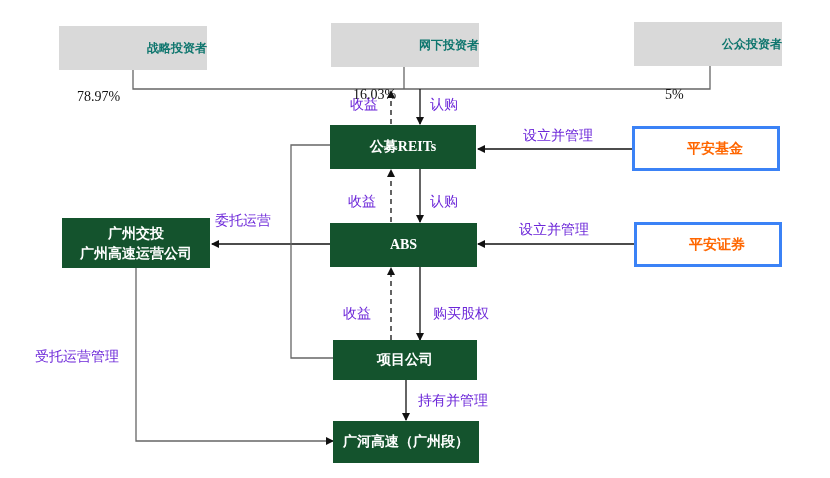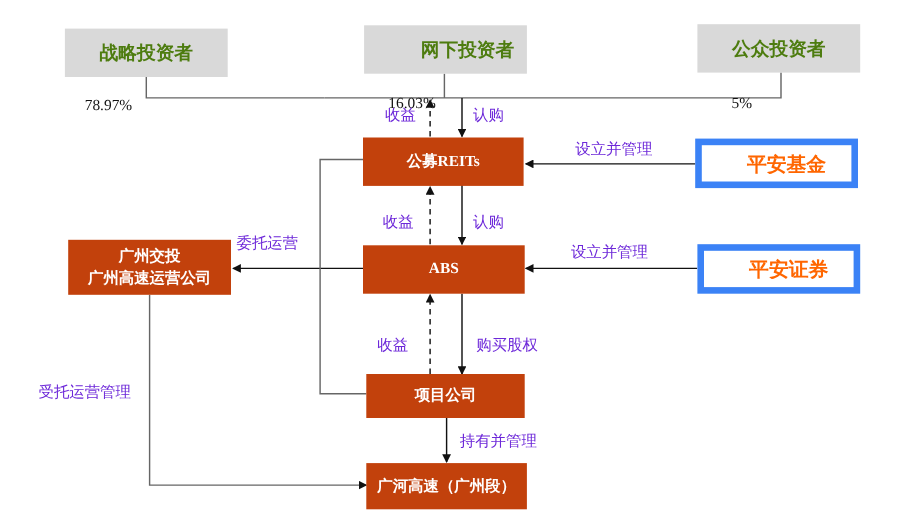--- a/index.html
+++ b/index.html
@@ -1,22 +1,22 @@
 <!DOCTYPE html>
 <html><head>
 <meta charset="utf-8">
 <style>
   html, body { margin:0; padding:0; background:#ffffff; }
   body { width:830px; height:478px; position:relative; overflow:hidden;
          font-family:"DejaVu Sans", "Liberation Sans", sans-serif; }
   .box { position:absolute; display:flex; align-items:center; justify-content:center;
          text-align:center; font-weight:bold; box-sizing:border-box; }
-  .grey { background:#d9d9d9; color:#4d7c0f; font-size:17px; }
-  .orange { background:#c2410c; color:#ffffff; font-size:14px; }
-  .outline { background:#ffffff; border:6px solid #3b82f6; color:#ff6600; font-size:18px;padding-left:18px; }
+  .grey { background:#d9d9d9; color:#0f766e; font-size:12px;justify-content:flex-end; }
+  .orange { background:#14532d; color:#ffffff; font-size:14px; }
+  .outline { background:#ffffff; border:3px solid #3b82f6; color:#ff6600; font-size:14px;padding-left:18px; }
   .serif { font-family:"Liberation Serif", "DejaVu Serif", serif; }
   .lbl { position:absolute; font-size:14px; color:#6d28d9; white-space:nowrap; }
   .pct { position:absolute; font-size:14px; color:#111; font-family:"Liberation Serif","DejaVu Serif",serif;margin-top:18px; }
   svg.lines { position:absolute; left:0; top:0; }
   .two-line { line-height:20px; font-size:14px; }
 </style>
 </head>
 <body>
 
 <svg class="lines" width="830" height="478">

